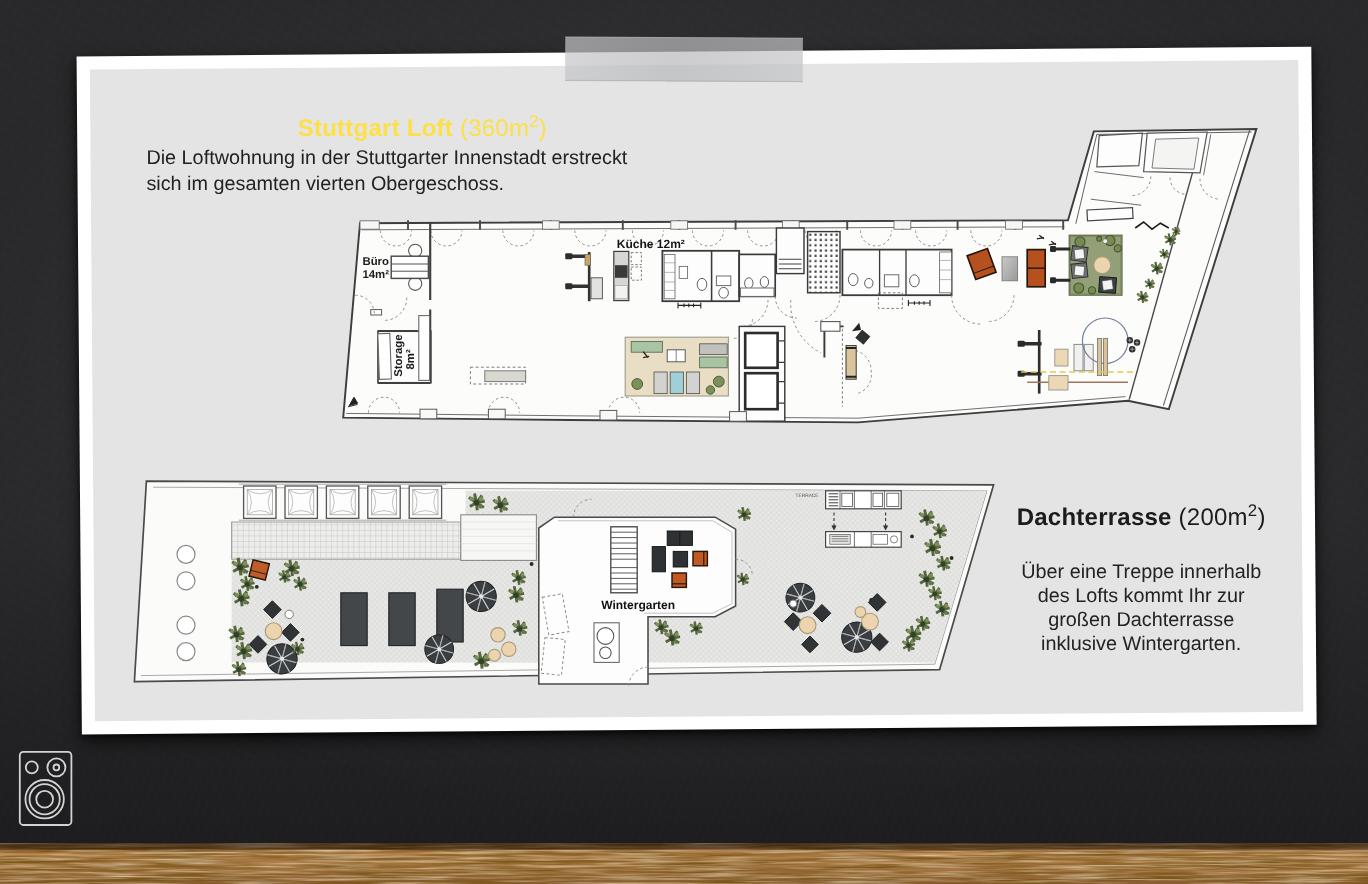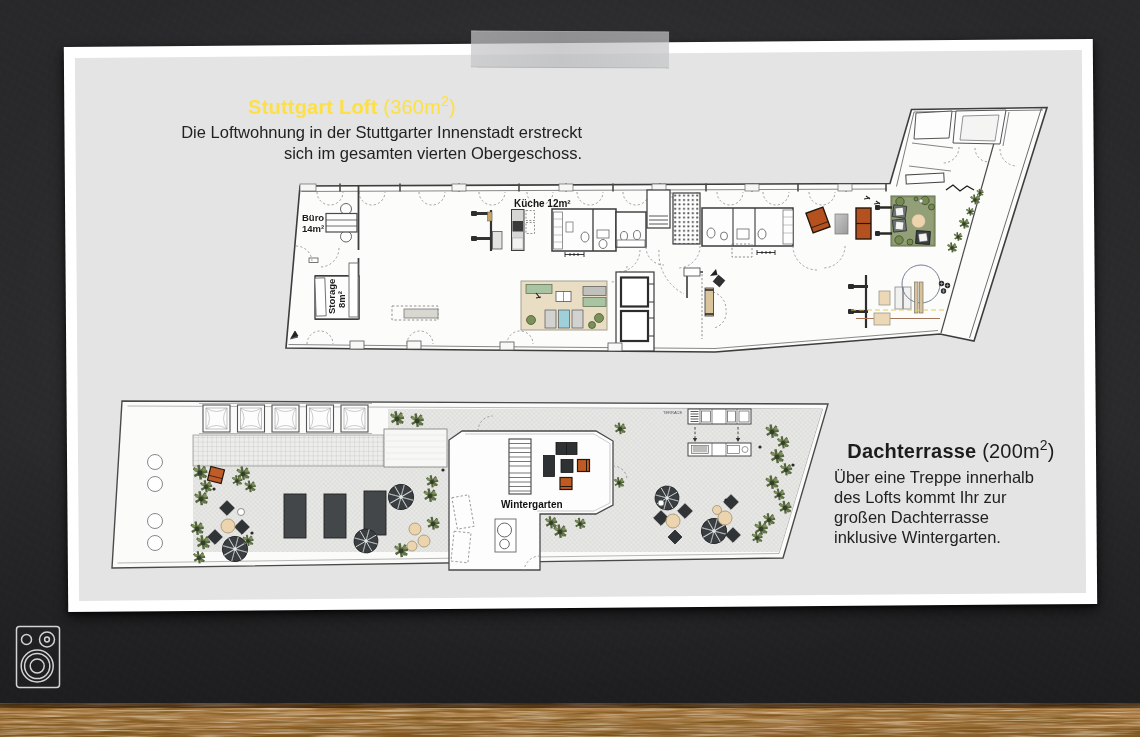--- a/index.html
+++ b/index.html
@@ -19,25 +19,25 @@
   background:#fff;transform:rotate(-0.45deg);transform-origin:50% 50%;
   box-shadow:0 6px 14px rgba(0,0,0,0.6), 0 2px 4px rgba(0,0,0,0.6);}
 .mat{position:absolute;left:11px;top:11px;right:11px;bottom:11px;background:#e3e4e3;}
 .tape{position:absolute;left:471px;top:31px;width:198px;height:37px;
   transform:rotate(0.3deg);
   background:linear-gradient(90deg, rgba(255,255,255,0.05), rgba(110,110,112,0.07) 45%, rgba(255,255,255,0.04)), rgba(193,193,195,0.69);
   box-shadow:inset 0 1px 0 rgba(255,255,255,0.12), inset 0 -1px 0 rgba(100,100,100,0.18);}
 .t1{position:absolute;left:152px;top:93px;width:400px;text-align:center;
   font-size:20px;color:#fde047;letter-spacing:0.2px;}
 .t1 b{font-weight:bold;}
-.p1{position:absolute;left:122px;top:122px;width:460px;text-align:right;
+.p1{position:absolute;left:122px;top:122px;width:460px;text-align:left;
   font-size:16.5px;line-height:21px;color:#222;}
-.t2{position:absolute;left:840px;top:437px;width:222px;text-align:center;
+.t2{position:absolute;left:840px;top:417px;width:222px;text-align:center;
   font-size:20px;color:#1c1c1c;letter-spacing:0.2px;}
-.p2{position:absolute;left:834px;top:467px;width:234px;text-align:left;
+.p2{position:absolute;left:834px;top:467px;width:234px;text-align:center;
   font-size:16.5px;line-height:20px;color:#222;}
 .sup{font-size:70%;vertical-align:super;}
 svg.overlay{position:absolute;left:0;top:0;}
 </style></head>
 <body>
 <div class="wall"></div>
 <div class="walltex"></div>
 <div class="floor"><svg width="1140" height="35">
 <defs>
 <linearGradient id="wbase" x1="0" y1="0" x2="0" y2="1">

